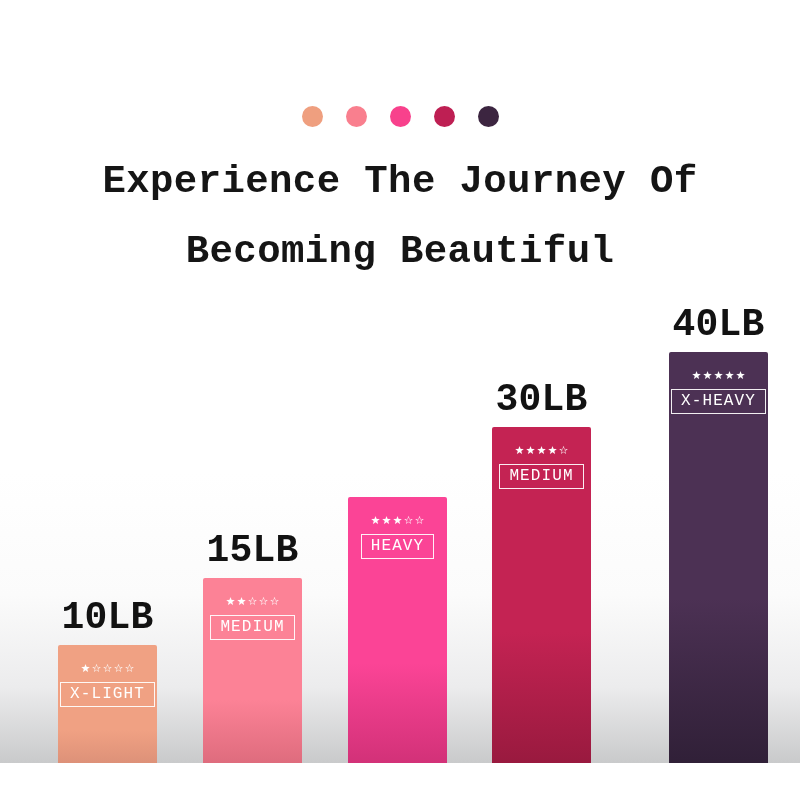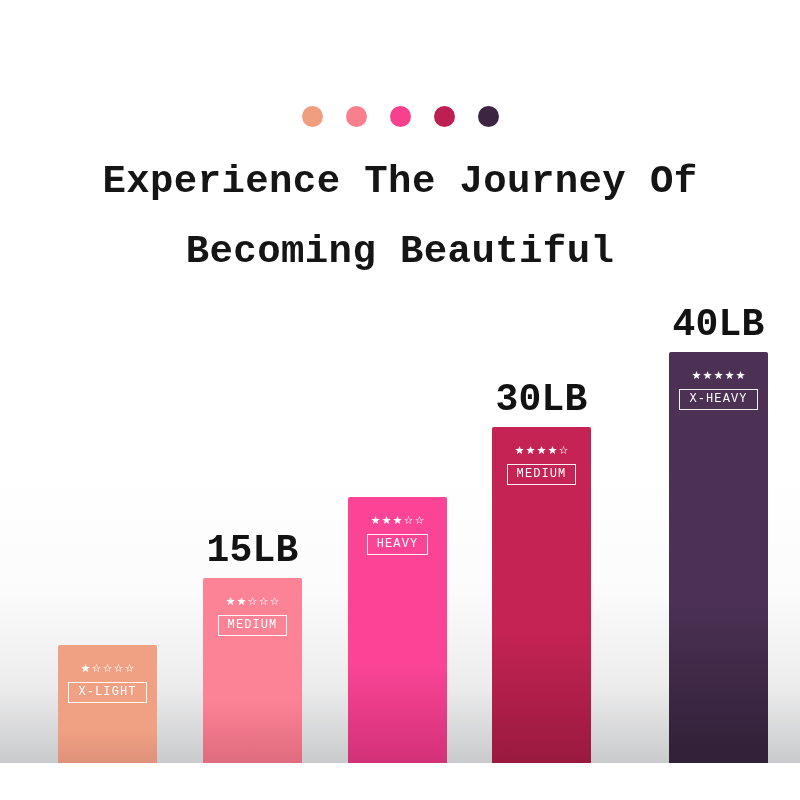--- a/index.html
+++ b/index.html
@@ -101,21 +101,21 @@
     gap: 2px;
     line-height: 1;
     font-size: 15px;
     color: #ffffff;
     text-shadow: 0 0 1px rgba(255,255,255,0.55);
   }
   .stars span { display: block; }
   .tier-box {
     border: 1.6px solid rgba(255,255,255,0.92);
     color: #ffffff;
-    font-size: 12px;
+    font-size: 16px;
     letter-spacing: 1.1px;
     padding: 3px 9px 4px 9px;
     line-height: 1;
     white-space: nowrap;
   }
 </style>
 </head>
 <body>
 
 <div id="stage">
@@ -128,20 +128,21 @@
       <div class="dot" style="background: rgb(60, 37, 64);"></div>
     </div>
 
   <div id="headline">
     <span class="hl-line">Experience The Journey Of</span>
     <span class="hl-line">Becoming Beautiful</span>
   </div>
 
   <div id="chart">
       <div class="bar-col" style="left: 58px; width: 99px; height: 155px;">
+        <div class="bar-weight" style="top: -46px;">10LB</div>
         <div class="bar-body" style="height: 100%; background: linear-gradient(rgb(240, 161, 131) 0%, rgb(240, 161, 131) 55%, rgb(200, 127, 109) 100%);"></div>
         <div class="bar-badge" style="top: 16px;">
           <div class="stars">
             <span>★</span>
             <span>☆</span>
             <span>☆</span>
             <span>☆</span>
             <span>☆</span>
           </div>
           <div class="tier-box">X-LIGHT</div>

